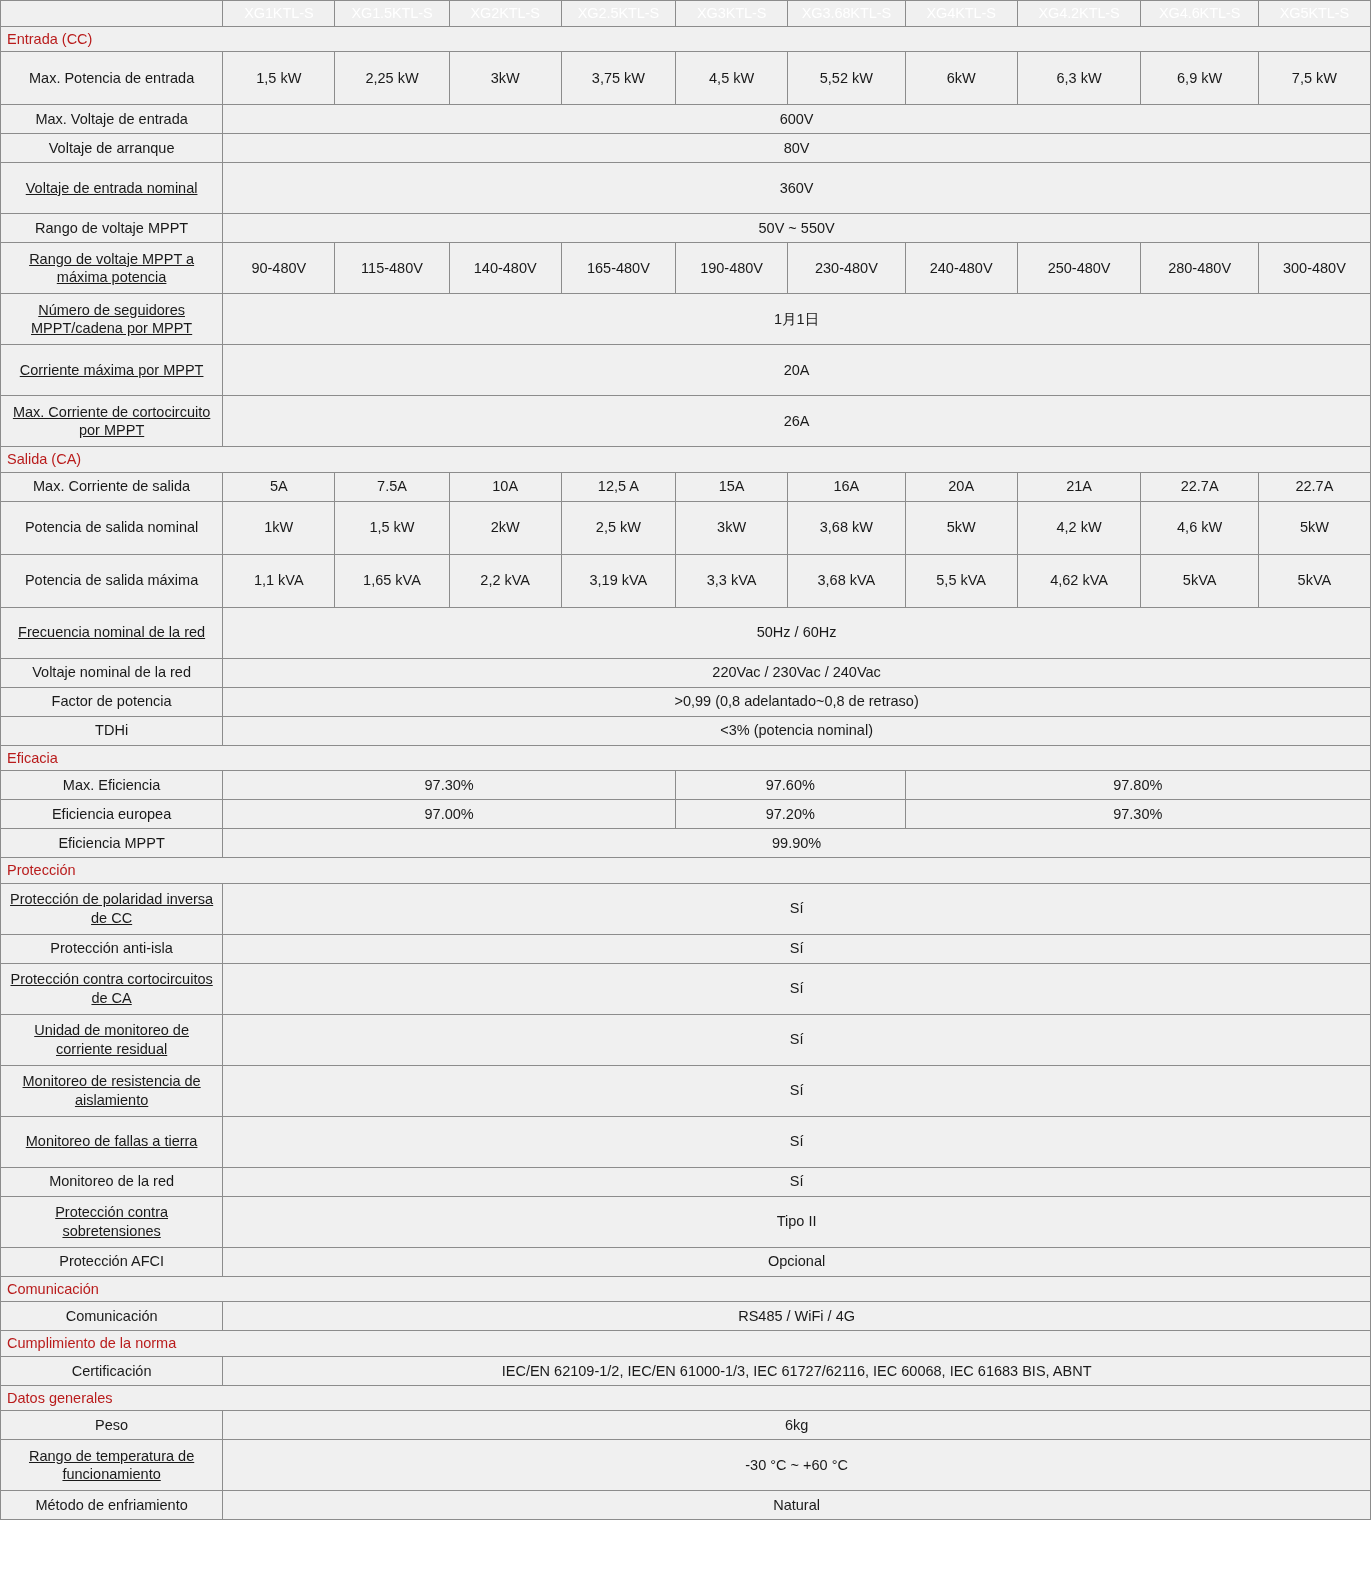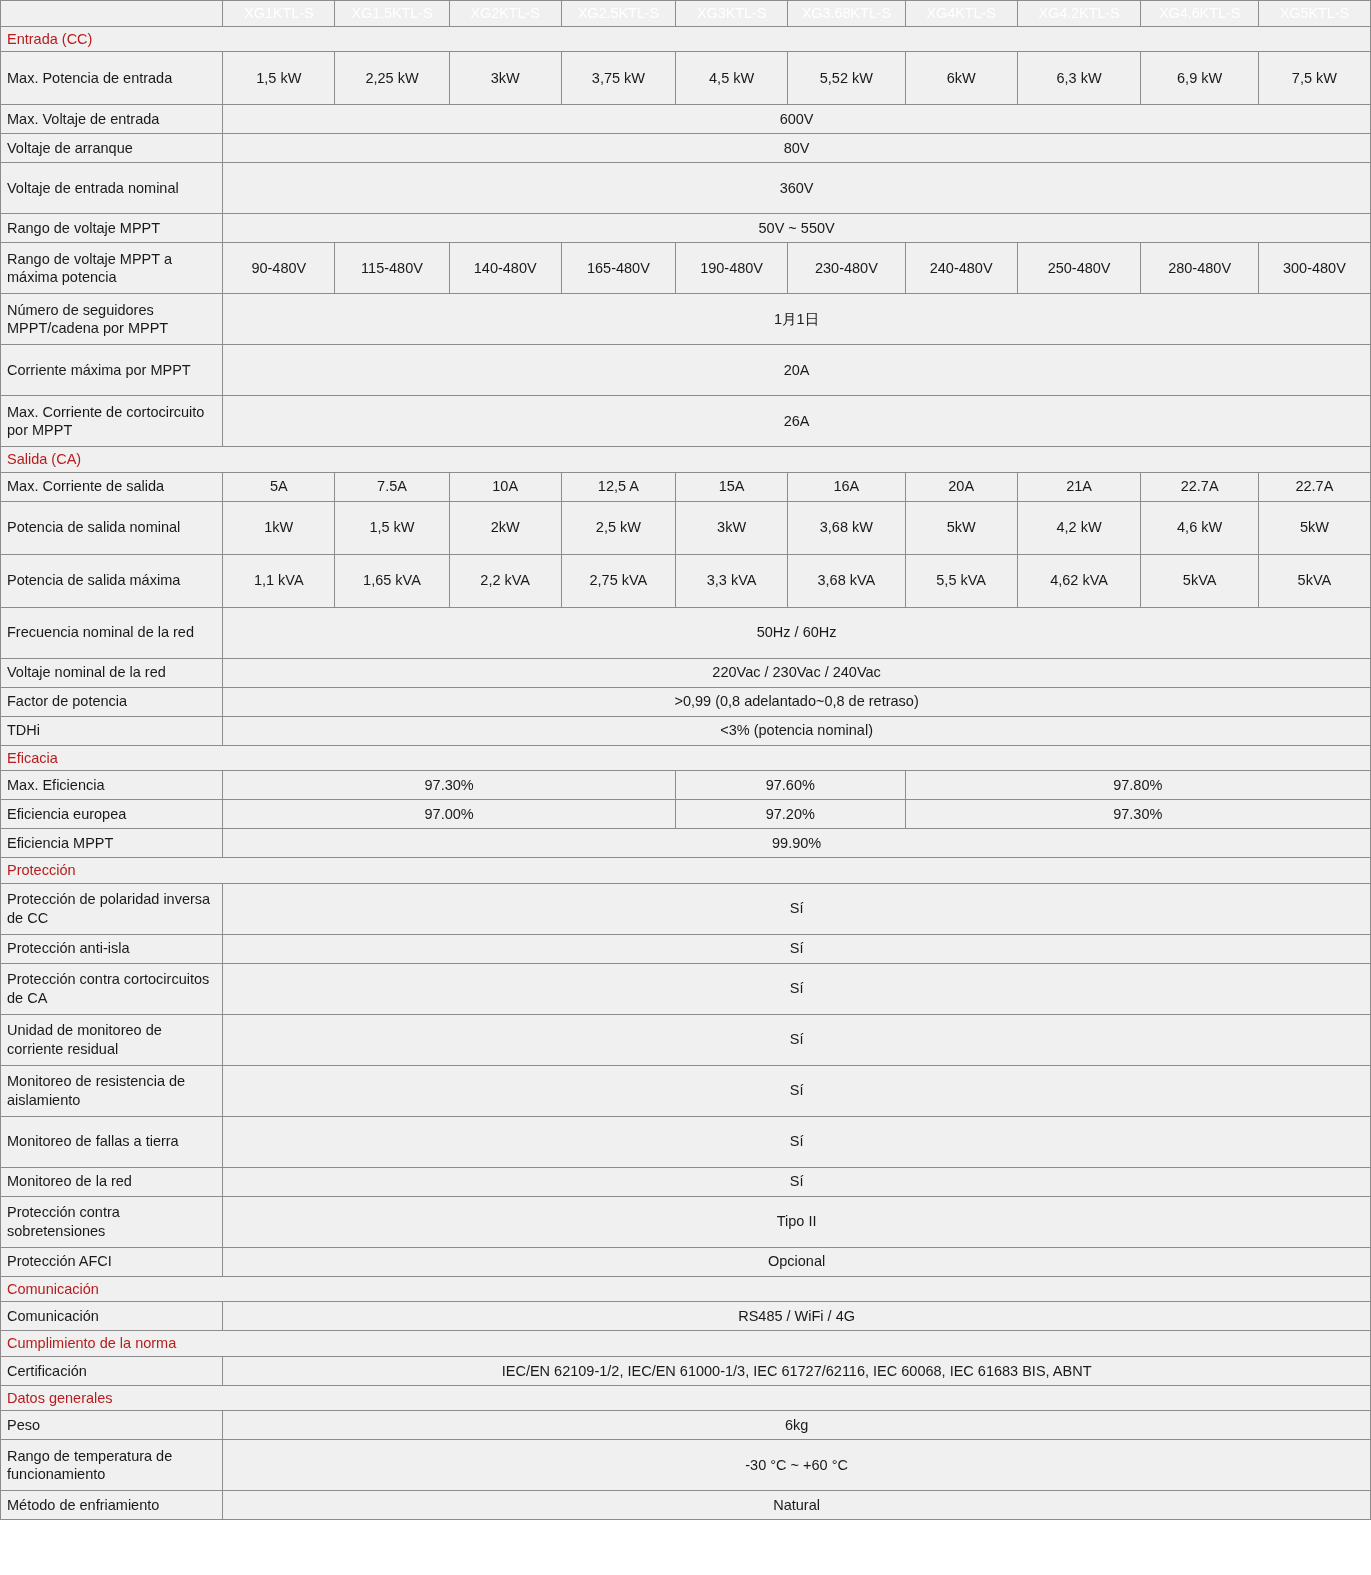--- a/index.html
+++ b/index.html
@@ -59,21 +59,21 @@
     font-size: 15px;
     text-align: left;
     border-left: 1px solid #ffffff;
     border-right: 1px solid #ffffff;
     border-top: 1px solid #ffffff;
     border-bottom: 1px solid #ffffff;
     padding: 4px 6px 4px 6px;
   }
 
   td.label {
-    text-align: left;
+    text-align: center;
     border-left: 1px solid #ffffff;
     border-top-color: #111111;
     border-bottom-color: #111111;
     border-right: 1px solid #111111;
   }
   td.val {
     text-align: center;
     border-top-color: #111111;
     border-bottom-color: #111111;
   }
@@ -90,21 +90,21 @@
   }
   td.val.group {
     border-left: 1px solid #111111;
     border-right: 1px solid #111111;
   }
   td.val.group.last {
     border-right: 1px solid #ffffff;
     margin-top: 24px;
   }
   .tall-1 { height: 22px; margin-top: 12px; }
-  .tall-2 { height: 44px; }
+  .tall-2 { height: 44px; text-decoration: underline; }
   .tall-3 { height: 46px; }
 </style>
 </head>
 <body>
 
 <table id="spec-table">
   <colgroup>
     <col class="c-label">
       <col class="c-dev">
       <col class="c-dev2">
@@ -230,21 +230,21 @@
     <td class="val cell">4,2 kW</td>
     <td class="val cell">4,6 kW</td>
     <td class="val cell last">5kW</td>
   </tr>
 
   <tr>
     <td class="label tall-3">Potencia de salida máxima</td>
     <td class="val cell">1,1 kVA</td>
     <td class="val cell">1,65 kVA</td>
     <td class="val cell">2,2 kVA</td>
-    <td class="val cell">2,75 kVA</td>
+    <td class="val cell">3,19 kVA</td>
     <td class="val cell">3,3 kVA</td>
     <td class="val cell">3,68 kVA</td>
     <td class="val cell">5,5 kVA</td>
     <td class="val cell">4,62 kVA</td>
     <td class="val cell">5kVA</td>
     <td class="val cell last">5kVA</td>
   </tr>
 
   <tr>
     <td class="label tall-2">Frecuencia nominal de la red</td>

